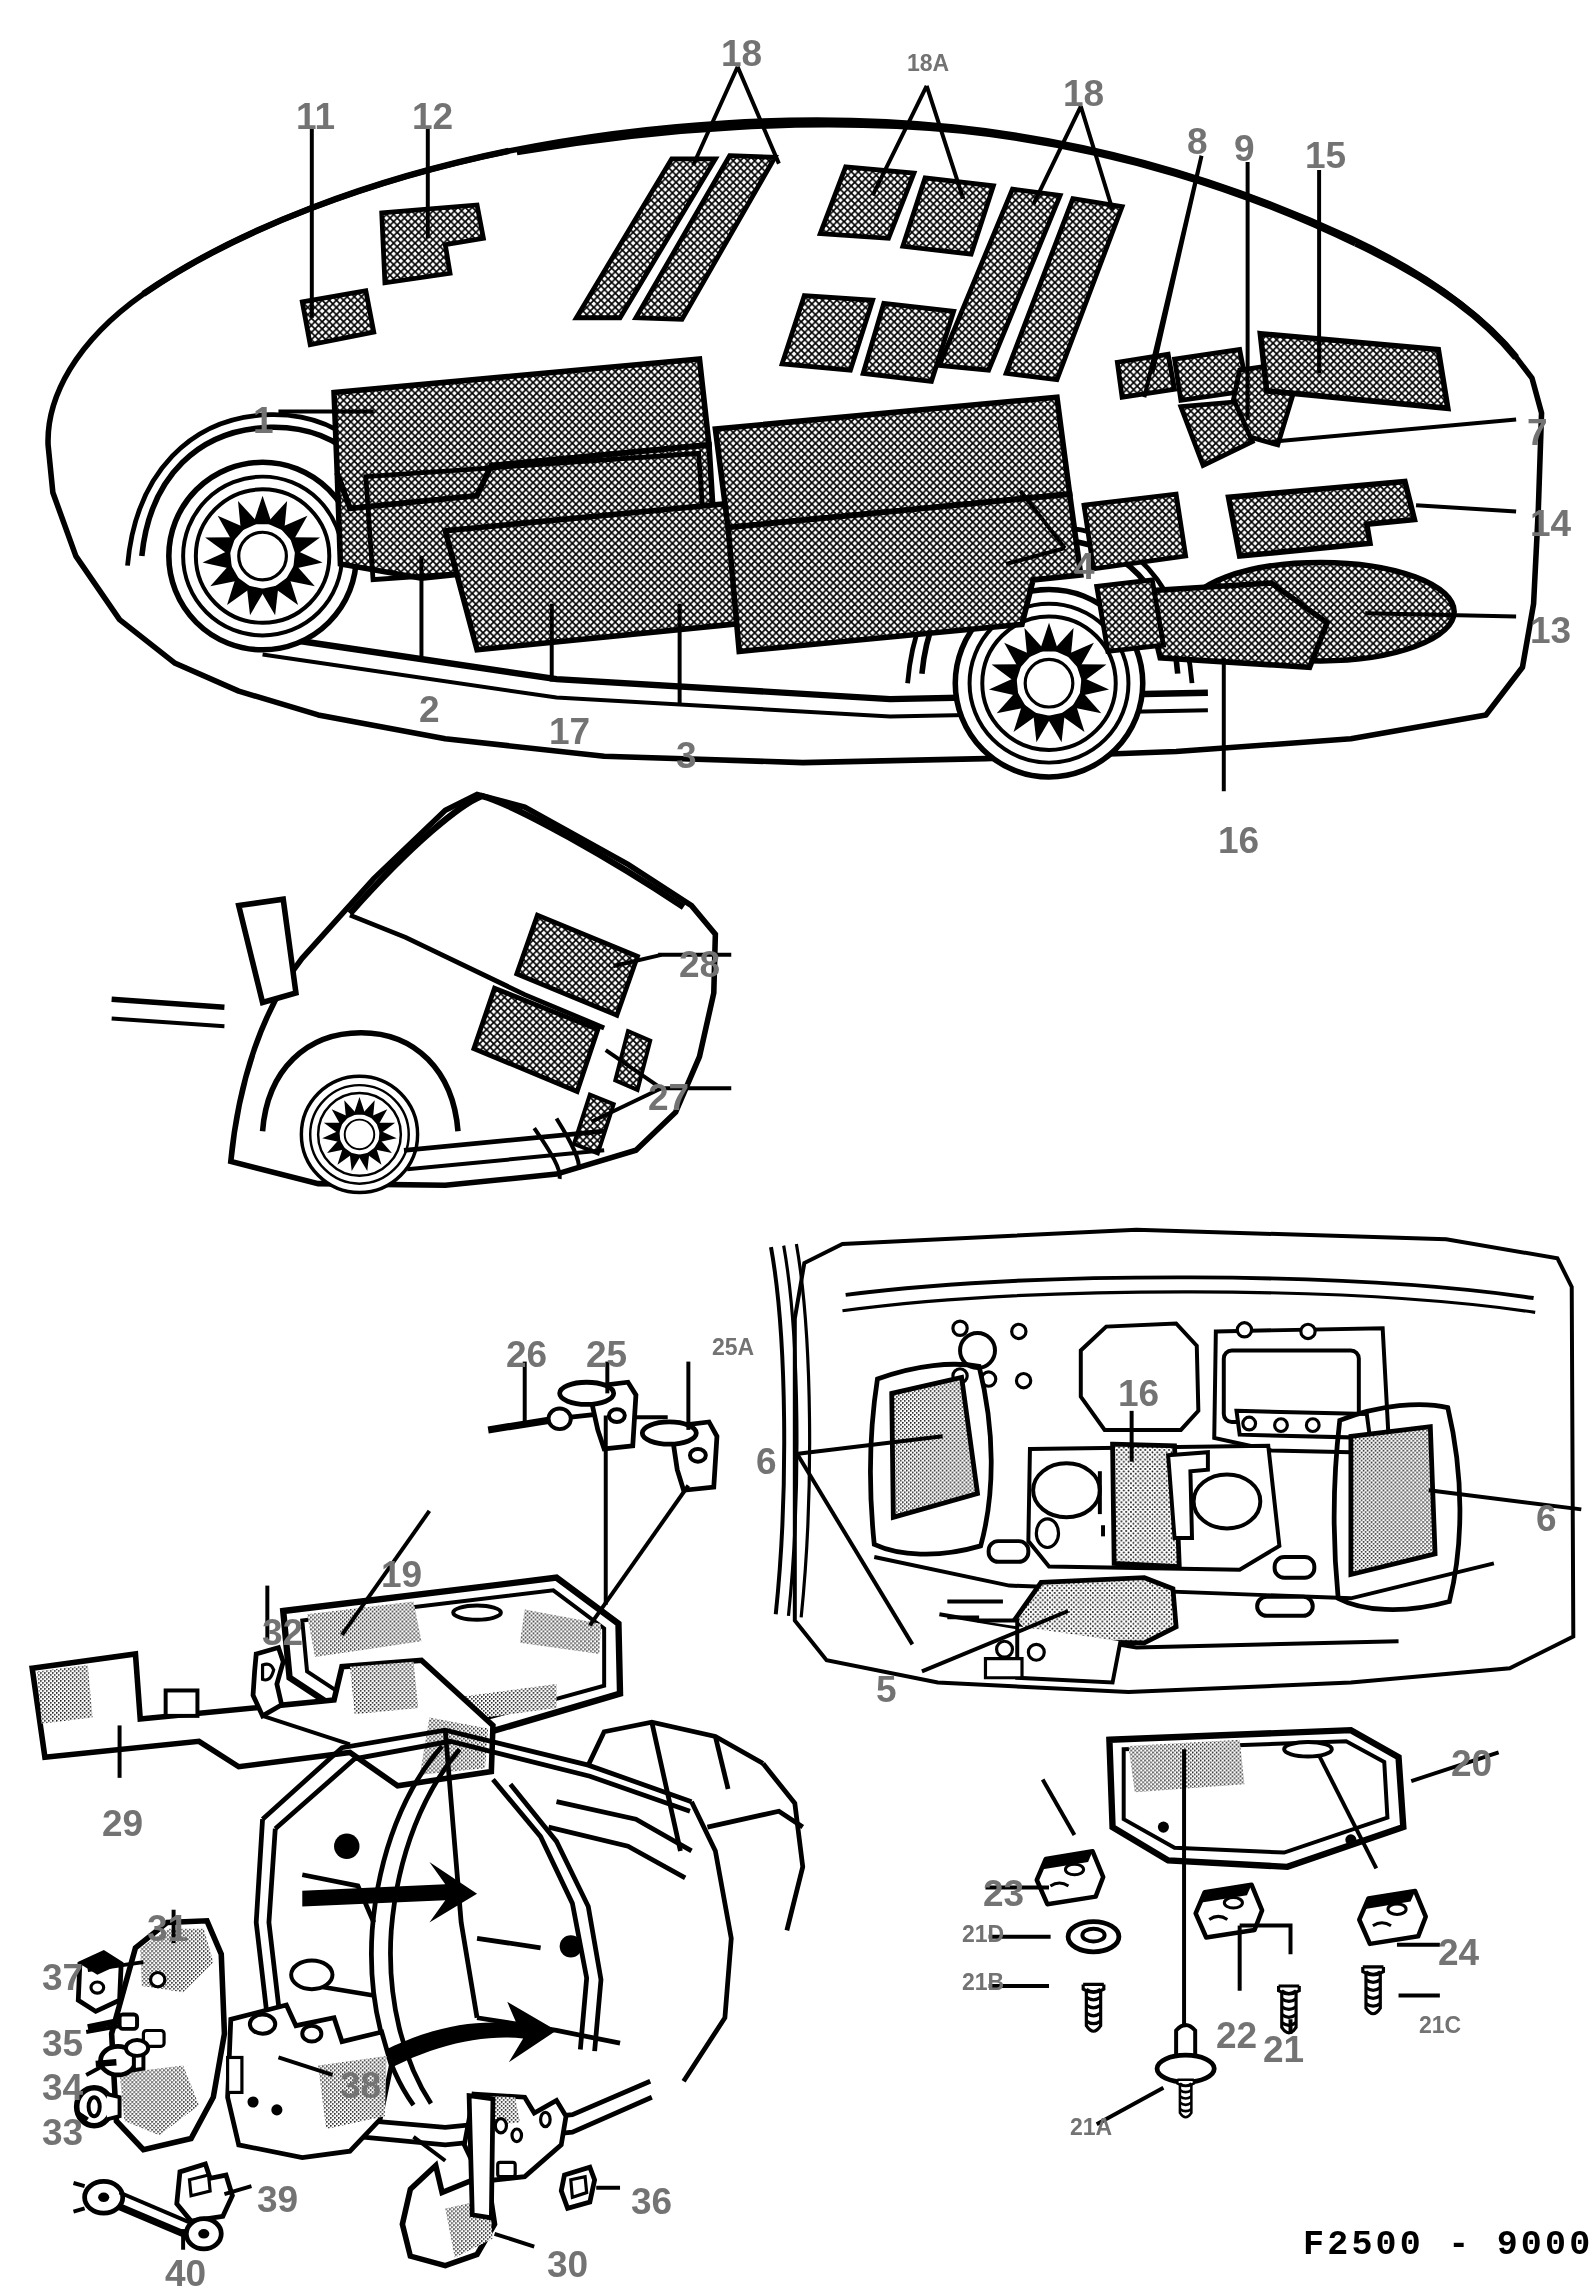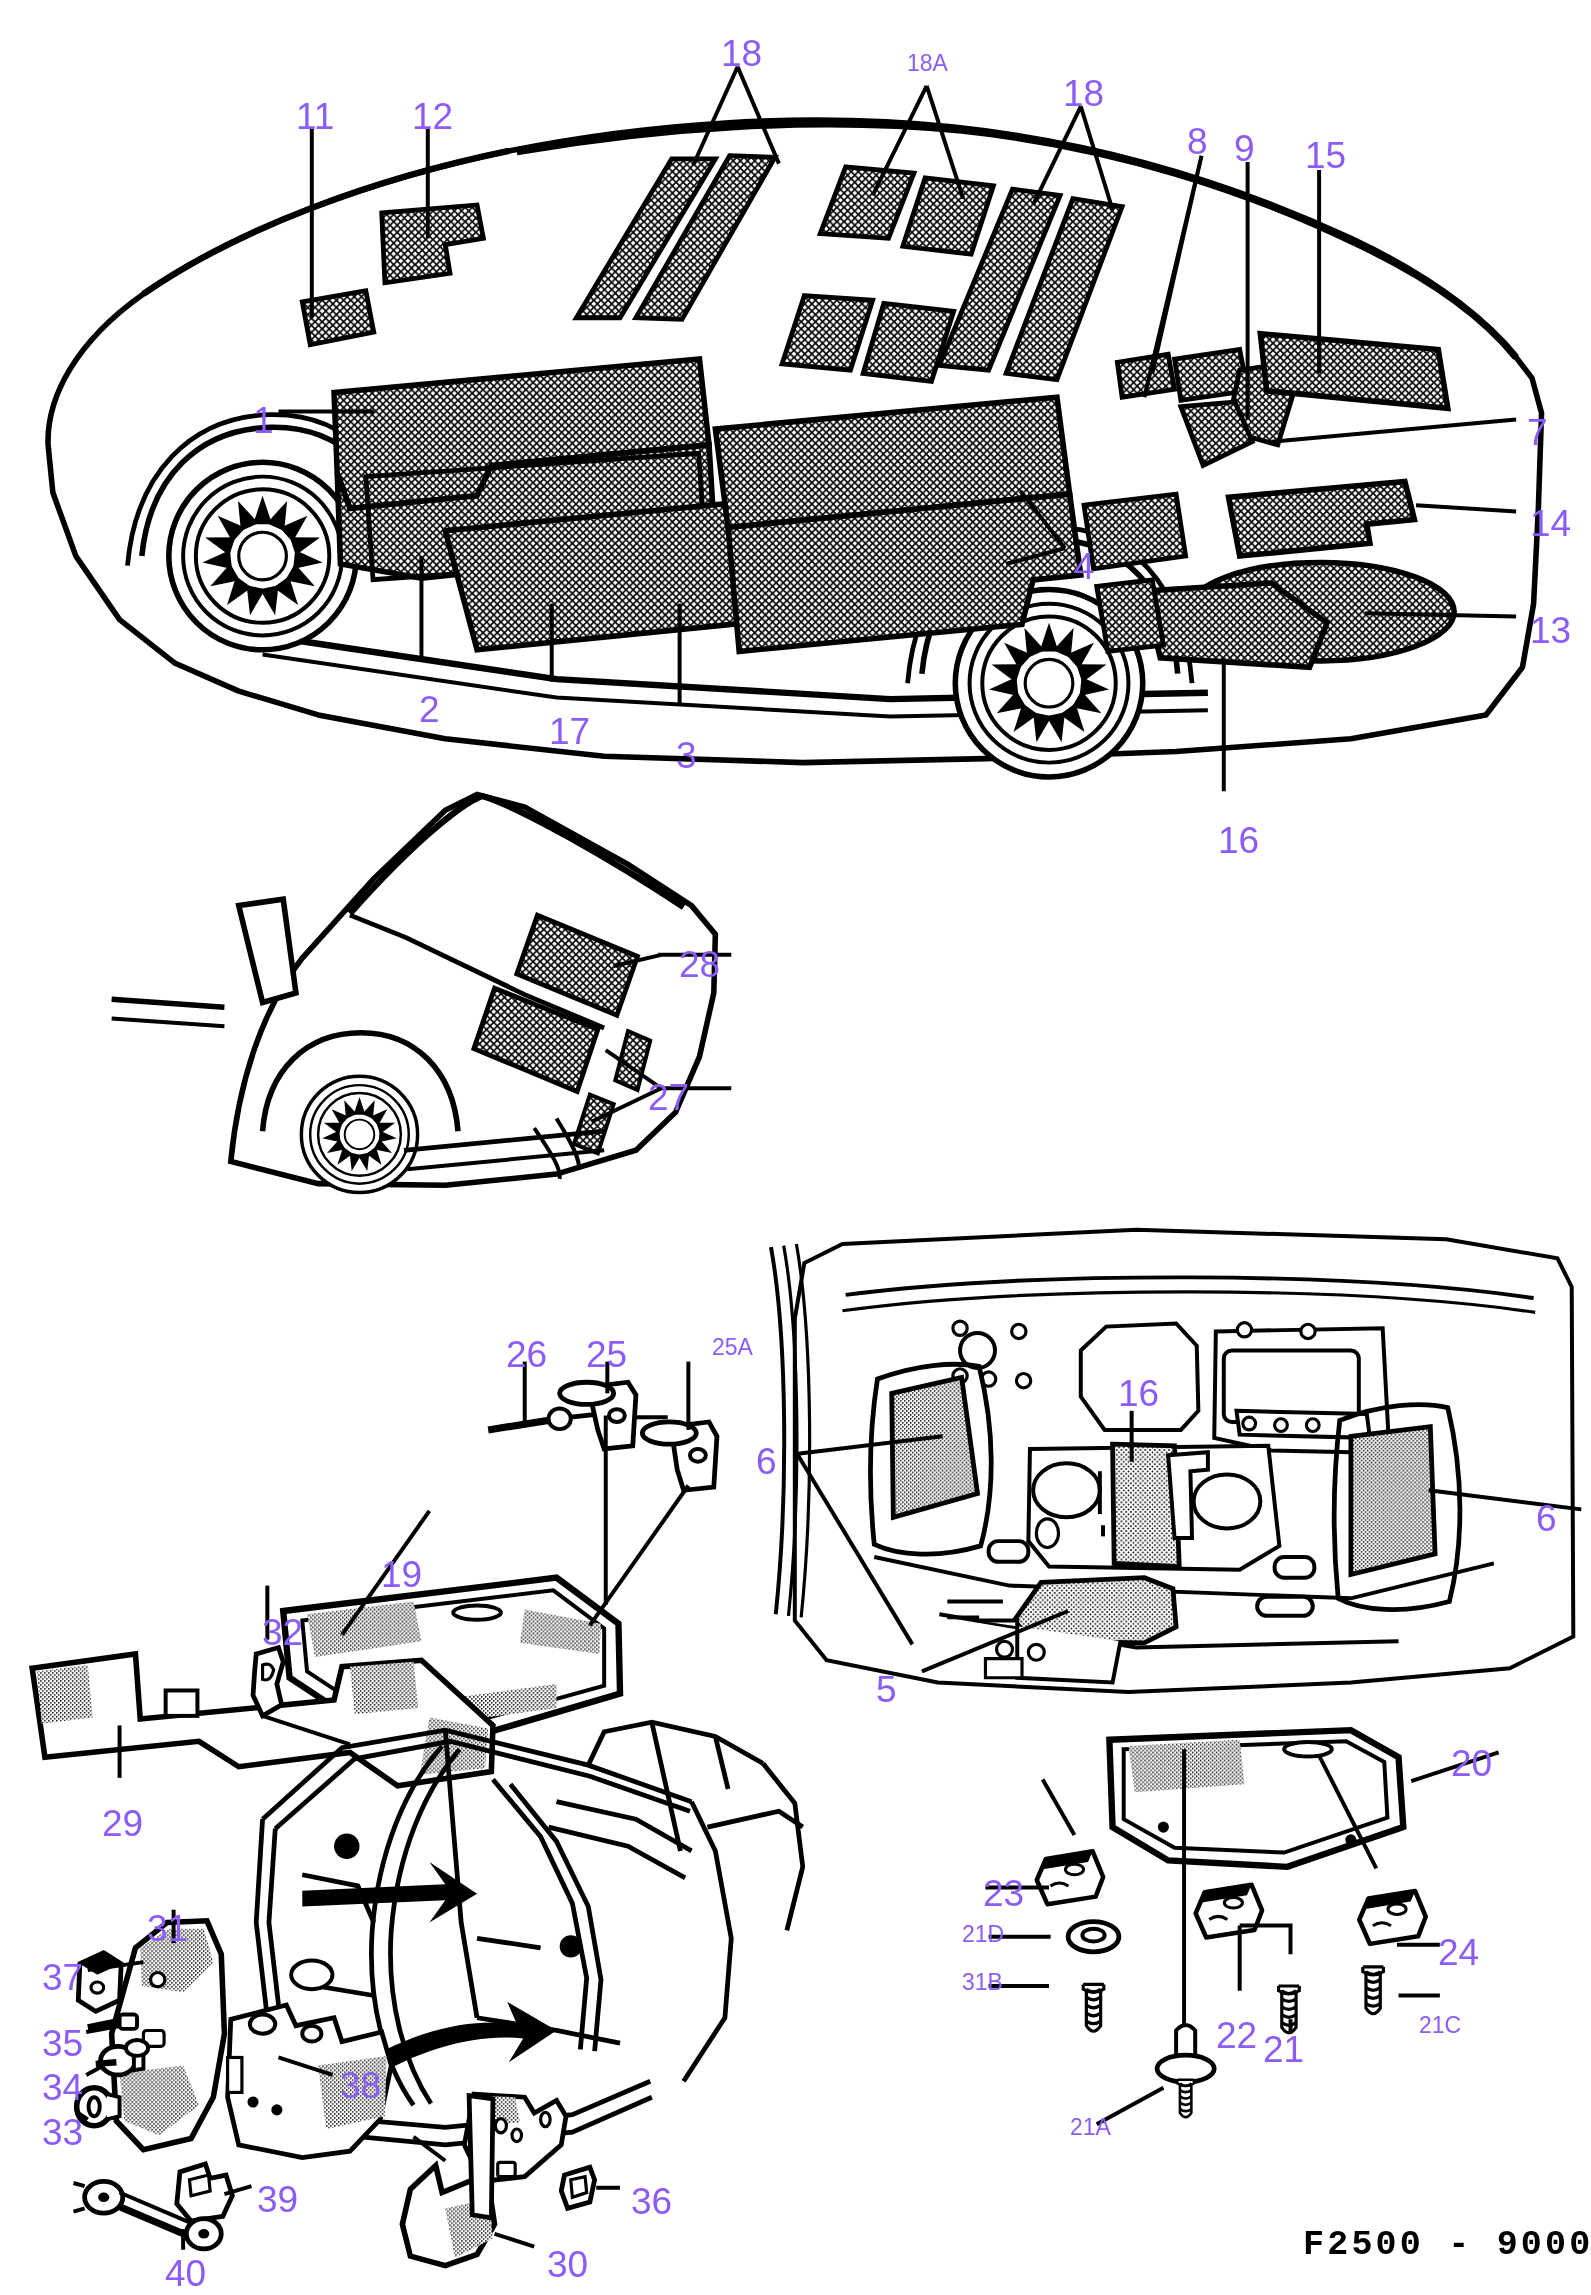--- a/index.html
+++ b/index.html
@@ -1,21 +1,21 @@
 <!DOCTYPE html>
 <html style="font-size:12.7px"><head>
 <meta charset="utf-8">
 <title>Parts Diagram</title>
 <style>
   html,body{margin:0;padding:0;background:#fff;}
   body{font-family:"Liberation Sans",sans-serif;color:#000;}
   #sheet{position:relative;width:1592px;height:2295px;background:#fff;overflow:hidden;}
   #art{position:absolute;left:0;top:0;width:1592px;height:2295px;}
-  .cal{position:absolute;font-family:"Liberation Sans",sans-serif;font-weight:normal;
-       font-size:37px;line-height:1;letter-spacing:0px;white-space:nowrap;color:#8b5cf6;}
+  .cal{position:absolute;font-family:"Liberation Sans",sans-serif;font-weight:bold;
+       font-size:37px;line-height:1;letter-spacing:0px;white-space:nowrap;color:#737373;}
   .cal.sm{font-size:23px;}
   #footer{position:absolute;left:1303px;top:2225px;font-family:"Liberation Mono",monospace;
           font-weight:bold;font-size:35px;letter-spacing:3.2px;white-space:nowrap;}
 </style>
 </head>
 <body>
 
 <div id="sheet">
 
 <svg id="art" viewBox="0 0 2003 2889">
@@ -527,21 +527,21 @@
       <div class="cal" style="left: 1305px; top: 137px;">15</div>
       <div class="cal" style="left: 1218px; top: 822px;">16</div>
       <div class="cal" style="left: 549px; top: 713px;">17</div>
       <div class="cal" style="left: 721px; top: 35px;">18</div>
       <div class="cal sm" style="left: 907px; top: 52px;">18A</div>
       <div class="cal" style="left: 1063px; top: 75px;">18</div>
       <div class="cal" style="left: 381px; top: 1534px; margin-top: 22px;">19</div>
       <div class="cal" style="left: 1451px; top: 1745px;">20</div>
       <div class="cal" style="left: 1263px; top: 2031px;">21</div>
       <div class="cal sm" style="left: 1070px; top: 2116px;">21A</div>
-      <div class="cal sm" style="left: 962px; top: 1971px;">31B</div>
+      <div class="cal sm" style="left: 962px; top: 1971px;">21B</div>
       <div class="cal sm" style="left: 1419px; top: 2006px; margin-top: 8px;">21C</div>
       <div class="cal sm" style="left: 962px; top: 1923px;">21D</div>
       <div class="cal" style="left: 1216px; top: 2017px;">22</div>
       <div class="cal" style="left: 983px; top: 1875px;">23</div>
       <div class="cal" style="left: 1438px; top: 1934px;">24</div>
       <div class="cal" style="left: 586px; top: 1336px;">25</div>
       <div class="cal sm" style="left: 670px; top: 1336px; margin-left: 42px;">25A</div>
       <div class="cal" style="left: 506px; top: 1336px;">26</div>
       <div class="cal" style="left: 648px; top: 1079px;">27</div>
       <div class="cal" style="left: 679px; top: 946px;">28</div>

